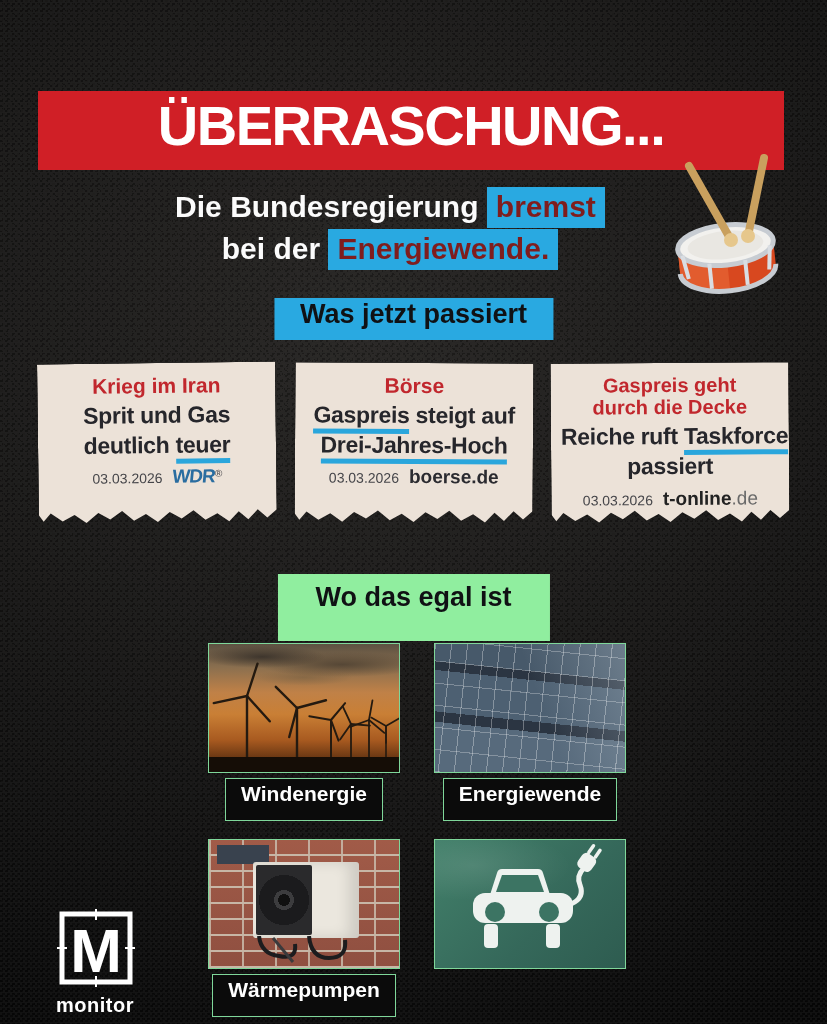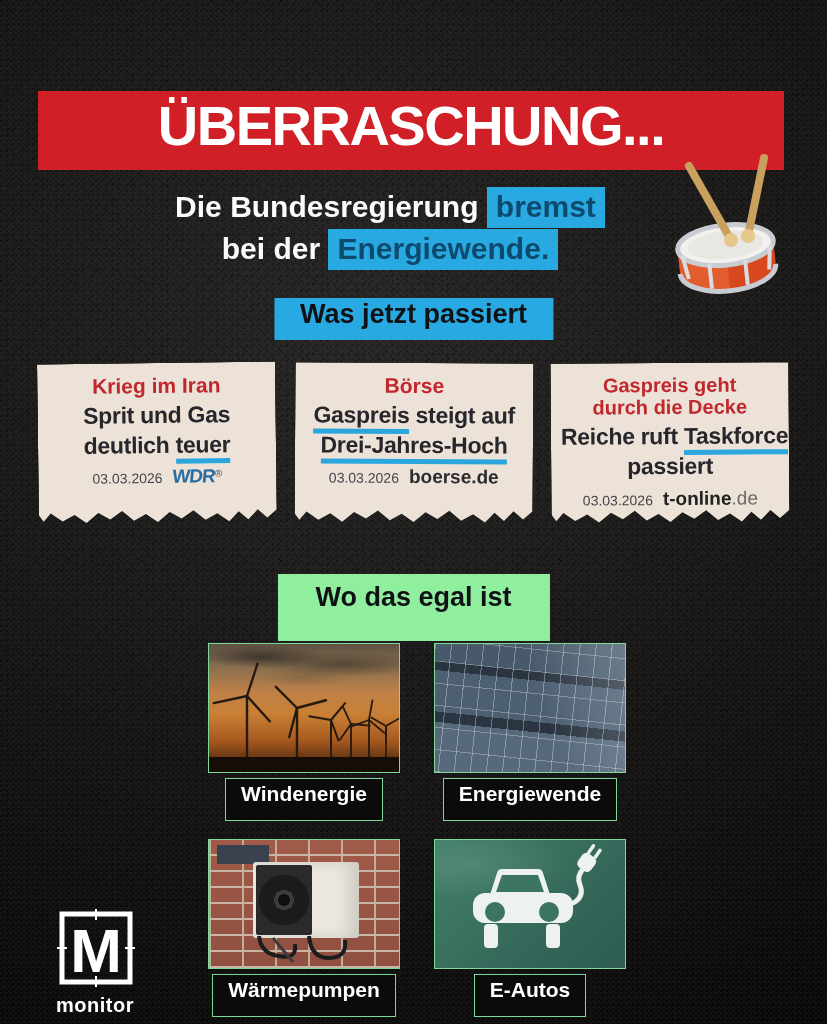--- a/index.html
+++ b/index.html
@@ -23,21 +23,21 @@
     display:flex;align-items:center;justify-content:center;overflow:visible;
   }
   .red-banner .title{
     color:#fff;font-weight:bold;font-size:56px;letter-spacing:-1.5px;
     white-space:nowrap;line-height:1;margin-top:-10px;
   }
 
   
   .subtitle{left:140px;top:186px;width:500px;text-align:center;color:#fbfbfb;
     font-weight:bold;font-size:30px;line-height:42px;}
-  .subtitle .hl{background:#29a9e1;color:#0c4a6e;padding:3px 9px 5px;margin-top:45px;}
+  .subtitle .hl{background:#29a9e1;color:#7f1d1d;padding:3px 9px 5px;margin-top:45px;}
 
   
   .drum{right:24px;top:150px;width:152px;height:152px;z-index:4;}
 
   
   .sec-header{left:50%;transform:translateX(-50%);font-weight:bold;font-size:27px;
     color:#101114;padding:1px 26px 10px;white-space:nowrap;}
   .sec-blue{top:298px;background:#29a9e1;}
   .sec-green{top:574px;background:#90ee9f;padding:8px 38px 28px;}
 
@@ -296,21 +296,20 @@
             <rect x="111" y="84" width="14" height="24" rx="4"></rect>
             <path d="M136 64 Q150 58 145 45 Q141 36 149 28" stroke="#eef2ef" stroke-width="5" fill="none" stroke-linecap="round"></path>
             <g transform="translate(152,22) rotate(35)">
               <rect x="-8" y="-8" width="16" height="17" rx="5"></rect>
               <line x1="-4" y1="-9" x2="-4" y2="-17" stroke="#eef2ef" stroke-width="3.5" stroke-linecap="round"></line>
               <line x1="4" y1="-9" x2="4" y2="-17" stroke="#eef2ef" stroke-width="3.5" stroke-linecap="round"></line>
             </g>
           </g>
         </svg>
       </div>
-      <div class="card-label">E-Autos</div>
     </div>
 
   </div>
 
   <div class="layer monitor">
     <svg viewBox="0 0 80 80" width="80" height="80">
       <rect x="6" y="6" width="68" height="68" fill="none" stroke="#fff" stroke-width="5"></rect>
       <text x="40" y="64" font-size="62" font-weight="bold" fill="#fff" text-anchor="middle" font-family="Liberation Sans, DejaVu Sans, sans-serif">M</text>
       <line x1="40" y1="1" x2="40" y2="12" stroke="#fff" stroke-width="2"></line>
       <line x1="40" y1="68" x2="40" y2="79" stroke="#fff" stroke-width="2"></line>

